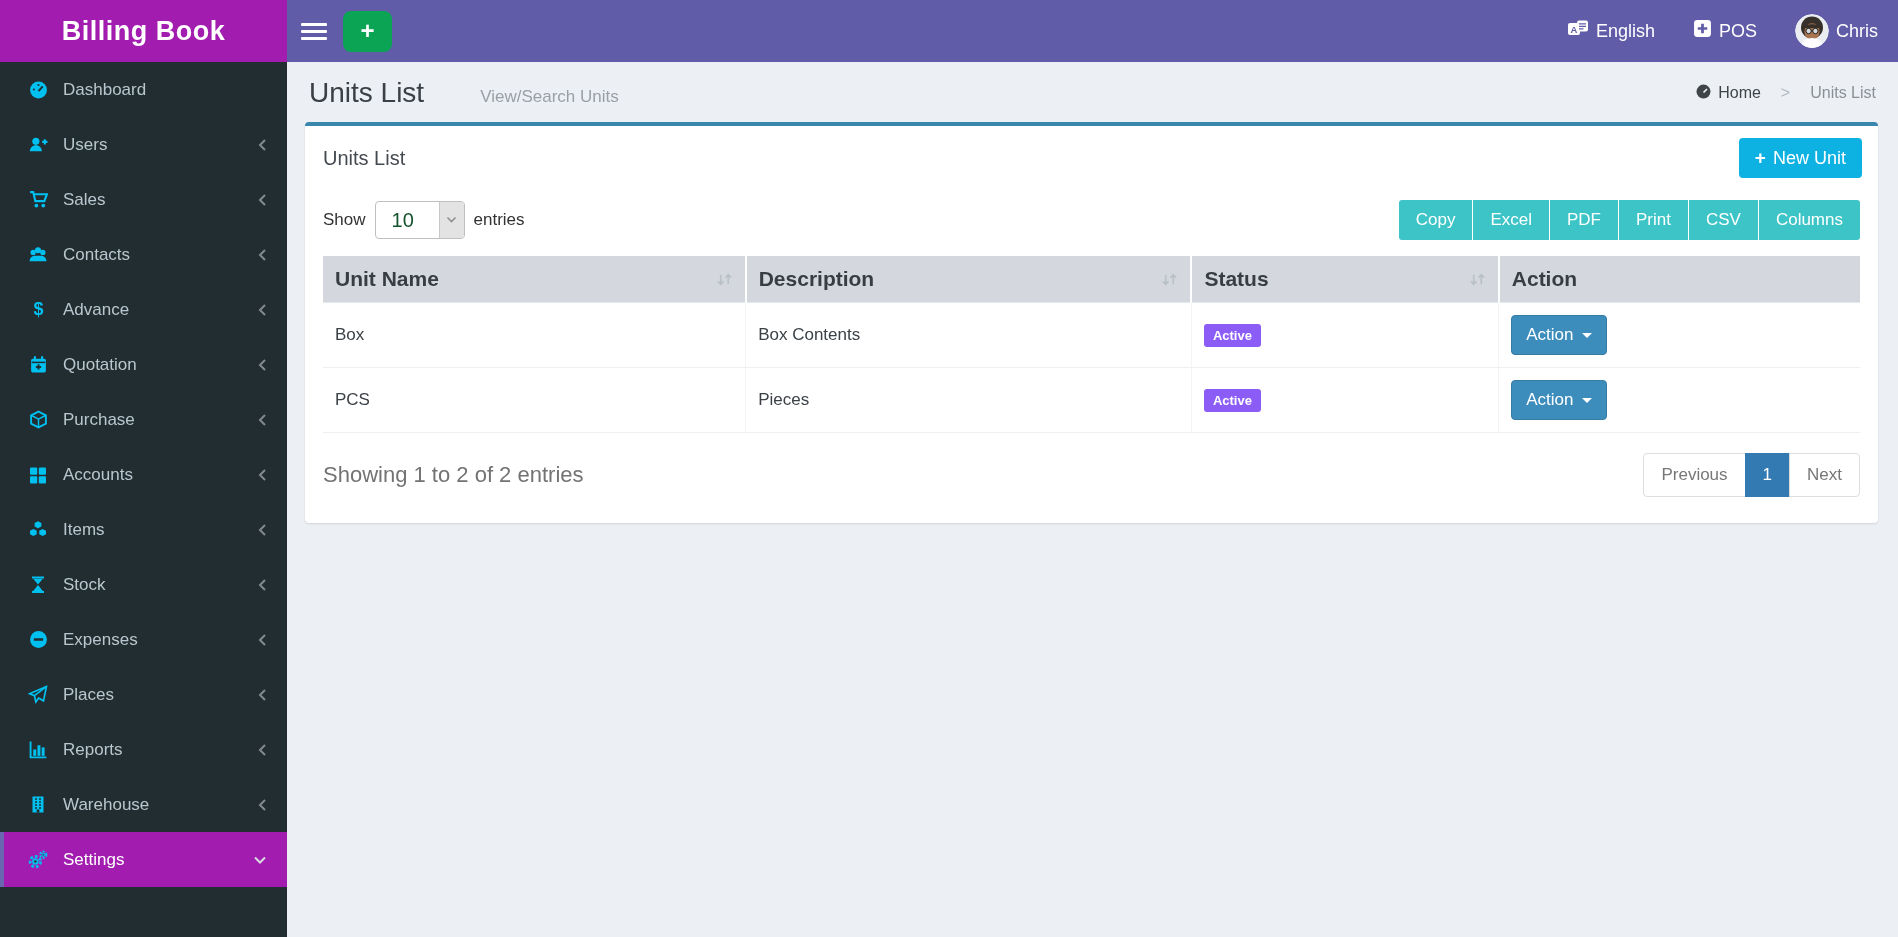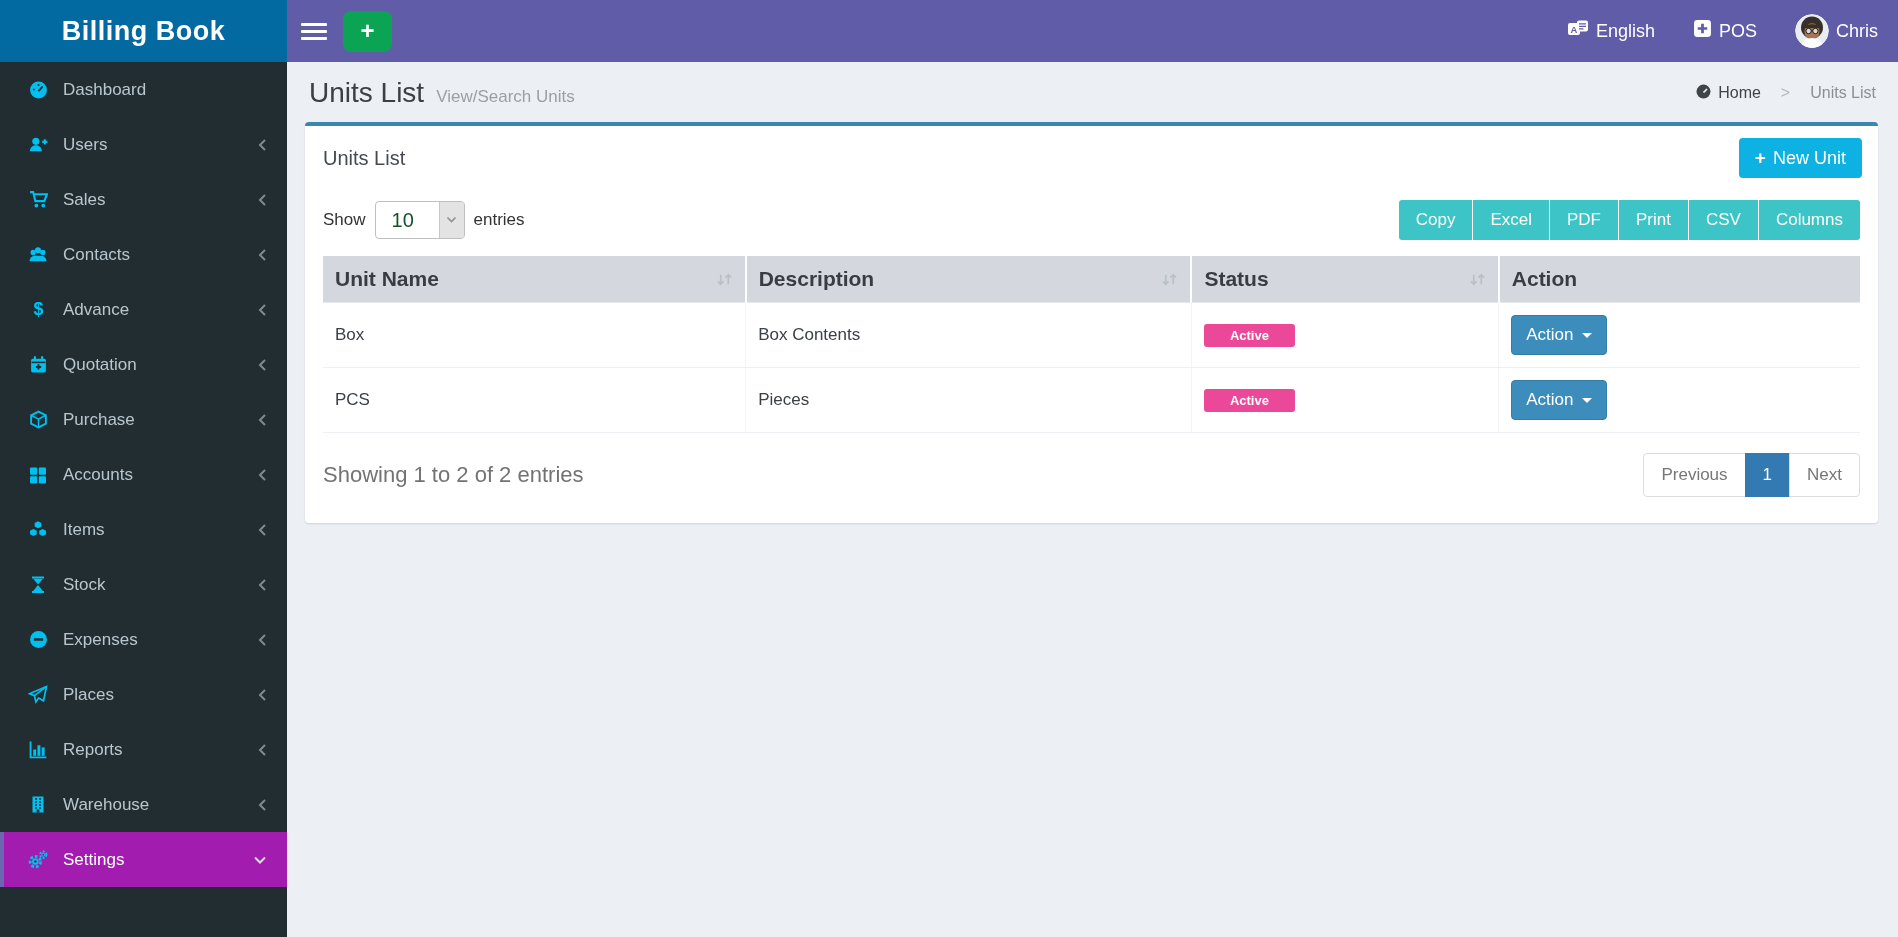--- a/index.html
+++ b/index.html
@@ -3,21 +3,21 @@
 <meta charset="utf-8">
 <style>
   * { margin:0; padding:0; box-sizing:border-box; }
   html,body { width:1898px; height:937px; overflow:hidden; }
   body { font-family:"Liberation Sans","DejaVu Sans",sans-serif; background:#ecf0f5; }
 
   .app { display:flex; width:1898px; height:937px; }
 
   
   .sidebar { width:287px; flex:0 0 287px; background:#222d32; display:flex; flex-direction:column; }
-  .logo { height:62px; background:#0369a1; color:#fff; font-size:27px; font-weight:bold;
+  .logo { height:62px; background:#a21caf; color:#fff; font-size:27px; font-weight:bold;
           display:flex; align-items:center; justify-content:center; letter-spacing:.5px; }
   .menu { list-style:none; }
   .menu li { display:flex; align-items:center; height:55px; padding:0 20px 0 22px;
              color:#b8c7ce; font-size:17px; cursor:pointer; border-left:4px solid transparent; }
   .menu li .mi { width:24px; margin-right:13px; display:flex; align-items:center; justify-content:center; color:#00c0ef; }
   .menu li .arrow { margin-left:auto; color:#808a8f; display:flex; }
   .menu li.active { background:#a21caf; border-left-color:#6a66b0; color:#fff; }
   .menu li.active .arrow { color:#d8dde0; }
   .mi svg { display:block; }
 
@@ -29,21 +29,21 @@
   .quick-add { width:49px; height:41px; background:#0ba455; border:none; border-radius:8px;
                color:#fff; font-size:24px; font-weight:bold; cursor:pointer; display:flex; align-items:center; justify-content:center; }
   .nav-right { margin-left:auto; display:flex; align-items:center; gap:38px; color:#fff; font-size:18px; }
   .nav-item { display:flex; align-items:center; gap:7px; cursor:pointer; }
   .avatar { width:34px; height:34px; border-radius:50%; overflow:hidden; display:block; }
 
   
   .content-header { display:flex; align-items:center; justify-content:space-between; padding:15px 22px 13px 22px; }
   .titles { display:flex; align-items:baseline; gap:12px; }
   .page-title { font-size:28px; font-weight:normal; color:#3b4046; }
-  .page-subtitle { font-size:17px; color:#9a9fa5; }
+  .page-subtitle { font-size:17px; color:#9a9fa5;margin-left:44px; }
   .breadcrumb { display:flex; align-items:center; gap:20px; font-size:16px; color:#8b9095; }
   .breadcrumb .home { color:#3f4448; display:flex; align-items:center; gap:6px; cursor:pointer; }
   .breadcrumb .sep { color:#b2b7bc; }
 
   
   .card { margin:0 20px 0 18px; background:#fff; border-top:4px solid #3a87ad; border-radius:4px;
           box-shadow:0 1px 2px rgba(0,0,0,.12); padding-bottom:26px; }
   .card-header { display:flex; align-items:center; justify-content:space-between; padding:12px 16px 10px 18px; }
   .card-title { font-size:20px; color:#444a50; }
   .btn-new { background:#0db1e2; border:none; border-radius:4px; color:#fff; font-size:18px;
@@ -68,22 +68,22 @@
 
   
   table { width:100%; border-collapse:collapse; }
   th { background:#d4d8de; text-align:left; font-size:21px; color:#383d42; padding:11px 12px; }
   th .th-in { display:flex; align-items:center; justify-content:space-between; }
   th:not(:last-child){ border-right:2px solid #fdfdfe; }
   td { font-size:17px; color:#3b4146; padding:12px 12px; border-bottom:1px solid #edeff2; vertical-align:middle; height:64px; }
   td:not(:last-child){ border-right:1px solid #f2f4f6; }
   tbody tr:first-child td { border-top:1px solid #e6e9ec; }
   .col-unit{width:27.5%;} .col-desc{width:29%;} .col-status{width:20%;} .col-action{width:23.5%;}
-  .badge { display:inline-block; background:#ec4899; color:#fff; font-size:13px; font-weight:bold;
-           padding:4px 26px; border-radius:3px; }
+  .badge { display:inline-block; background:#8b5cf6; color:#fff; font-size:13px; font-weight:bold;
+           padding:4px 9px; border-radius:3px; }
   .btn-action { background:#3d8dbc; border:1px solid #357ca5; border-radius:4px; color:#fff;
                 font-size:17px; padding:9px 14px; cursor:pointer; display:inline-flex; align-items:center; gap:8px; }
   .caret { width:0; height:0; border-left:5px solid transparent; border-right:5px solid transparent; border-top:5px solid #fff; }
 
   
   .table-footer { display:flex; align-items:center; justify-content:space-between; margin-top:20px; }
   .info { font-size:22px; color:#737373; }
   .pagination { display:flex; }
   .page-btn { border:1px solid #ddd; background:#fff; color:#777; font-size:17px; padding:11px 17px; cursor:pointer; margin-left:-1px; }
   .page-btn.first { border-radius:4px 0 0 4px; margin-left:0; }

